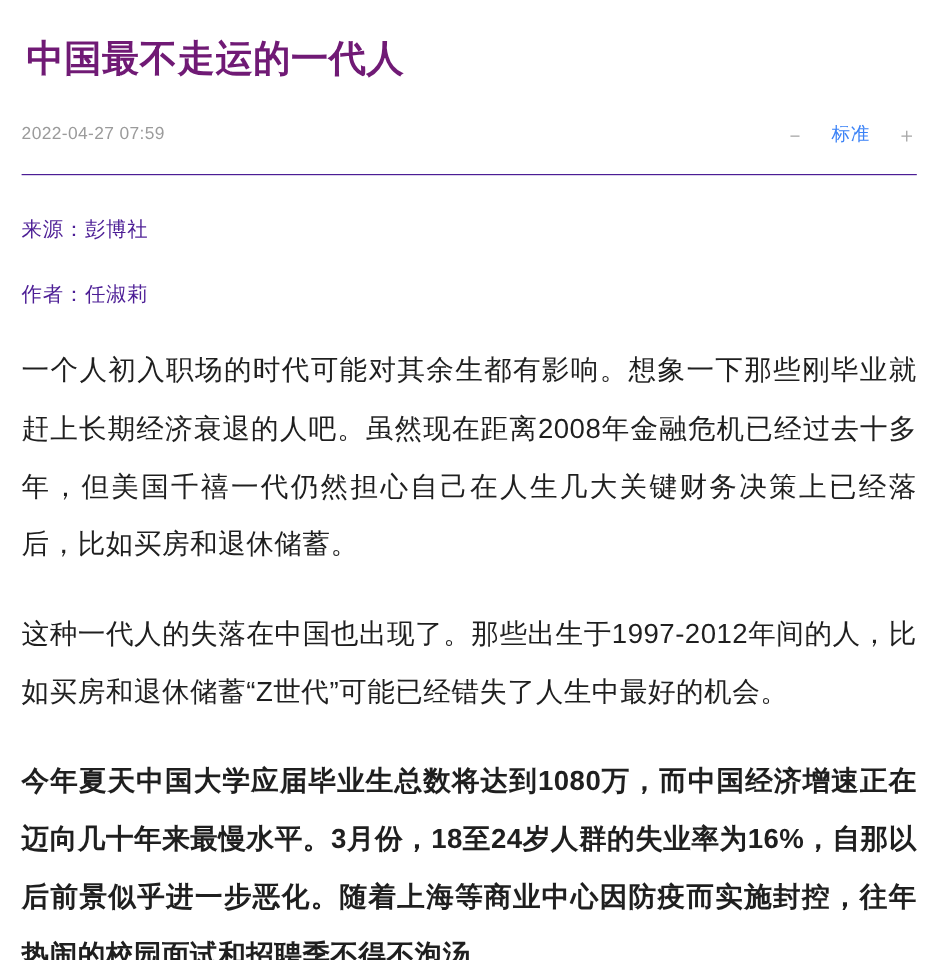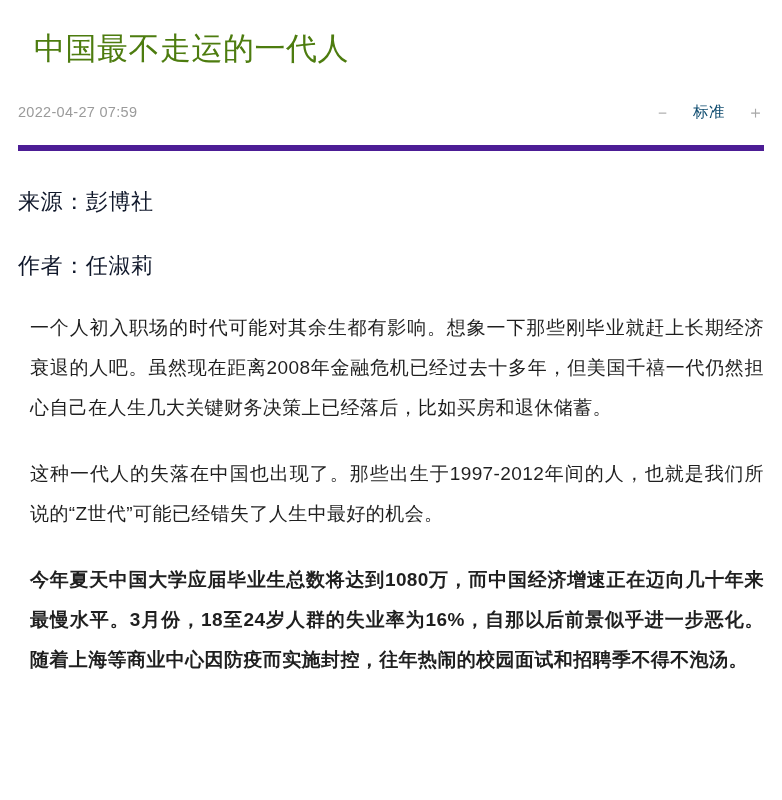--- a/index.html
+++ b/index.html
@@ -16,33 +16,33 @@
   }
   .page {
     width: 782px;
     height: 800px;
     box-sizing: border-box;
     padding: 0 18px;
     position: relative;
   }
   .article-title {
     font-size: 31px;
-    font-weight: normal;
+    font-weight: bold;
     letter-spacing: 0.5px;
-    color: #4d7c0f;
-    margin: 28px 0 0 16px;
+    color: #701a75;
+    margin: 28px 0 0 4px;
     line-height: 1.35;
   }
   .meta-row {
     display: flex;
     align-items: center;
     justify-content: space-between;
     margin-top: 32px;
     padding-bottom: 22px;
-    border-bottom: 6px solid #4c1d95;
+    border-bottom: 1px solid #4c1d95;
   }
   .meta-date {
     font-size: 14.5px;
     color: #9b9b9b;
     letter-spacing: 0.3px;
   }
   .font-controls {
     display: flex;
     align-items: center;
     gap: 22px;
@@ -52,41 +52,41 @@
   .font-minus,
   .font-plus {
     font-size: 17px;
     line-height: 1;
     color: #a8a8a8;
     cursor: pointer;
     user-select: none;
   }
   .font-label {
     font-size: 15.5px;
-    color: #0c4a6e;
+    color: #3b82f6;
     letter-spacing: 0.5px;
   }
   .body-content {
     margin-top: 30px;
   }
   .source-line,
   .author-line {
-    font-size: 22px;
-    color: #0f172a;
+    font-size: 17px;
+    color: #4c1d95;
     line-height: 1.9;
     margin: 0 0 22px 0;
     letter-spacing: 0.6px;
   }
   .author-line {
   }
   .para {
-    font-size: 19px;
+    font-size: 23px;
     line-height: 2.1;
     color: #1f1f1f;
-    margin: 0 0 26px 12px;
+    margin: 0 0 26px 0;
     letter-spacing: 0.4px;
     text-align: justify;
   }
   .para:last-child {
     margin-bottom: 0;
     font-weight: bold;
   }
 </style>
 </head>
 <body>
@@ -101,17 +101,17 @@
       <span class="font-minus">－</span>
       <span class="font-label">标准</span>
       <span class="font-plus">＋</span>
     </div>
   </div>
 
   <div class="body-content">
     <p class="source-line">来源：彭博社</p>
     <p class="author-line">作者：任淑莉</p>
     <p class="para">一个人初入职场的时代可能对其余生都有影响。想象一下那些刚毕业就赶上长期经济衰退的人吧。虽然现在距离2008年金融危机已经过去十多年，但美国千禧一代仍然担心自己在人生几大关键财务决策上已经落后，比如买房和退休储蓄。</p>
-    <p class="para">这种一代人的失落在中国也出现了。那些出生于1997-2012年间的人，也就是我们所说的“Z世代”可能已经错失了人生中最好的机会。</p>
+    <p class="para">这种一代人的失落在中国也出现了。那些出生于1997-2012年间的人，比如买房和退休储蓄“Z世代”可能已经错失了人生中最好的机会。</p>
     <p class="para">今年夏天中国大学应届毕业生总数将达到1080万，而中国经济增速正在迈向几十年来最慢水平。3月份，18至24岁人群的失业率为16%，自那以后前景似乎进一步恶化。随着上海等商业中心因防疫而实施封控，往年热闹的校园面试和招聘季不得不泡汤。</p>
   </div>
 
 </div>
 
 </body></html>

